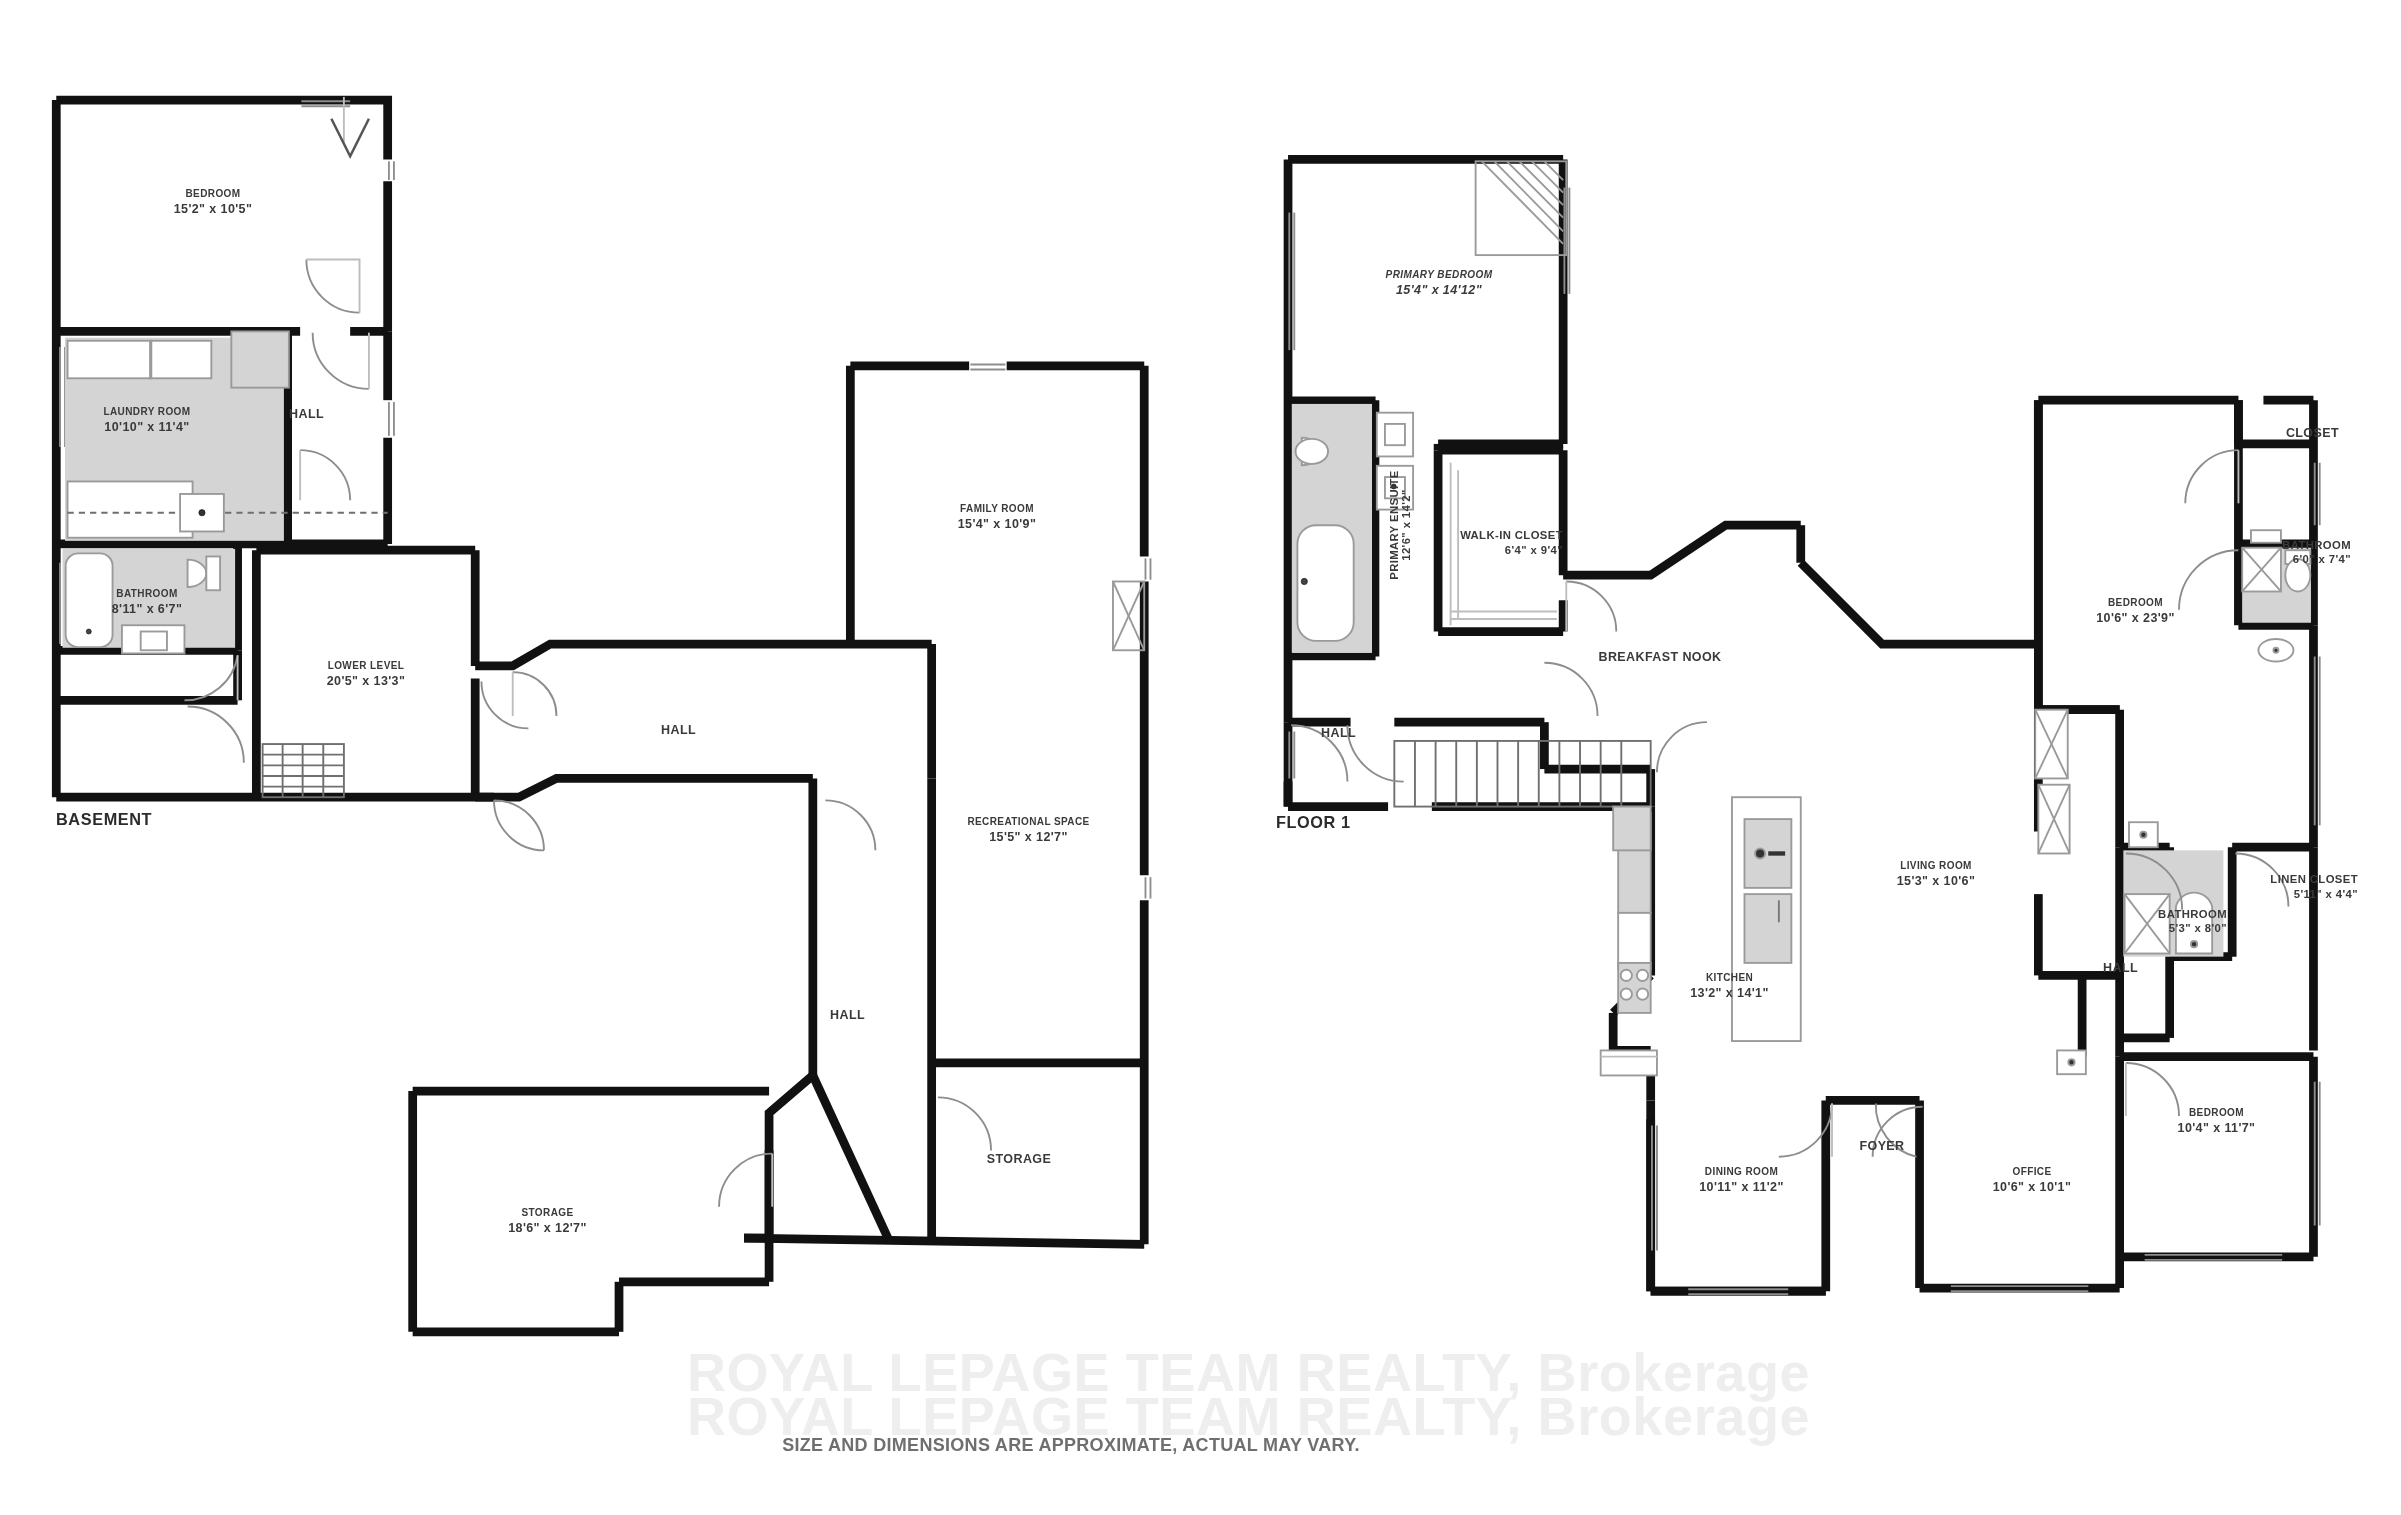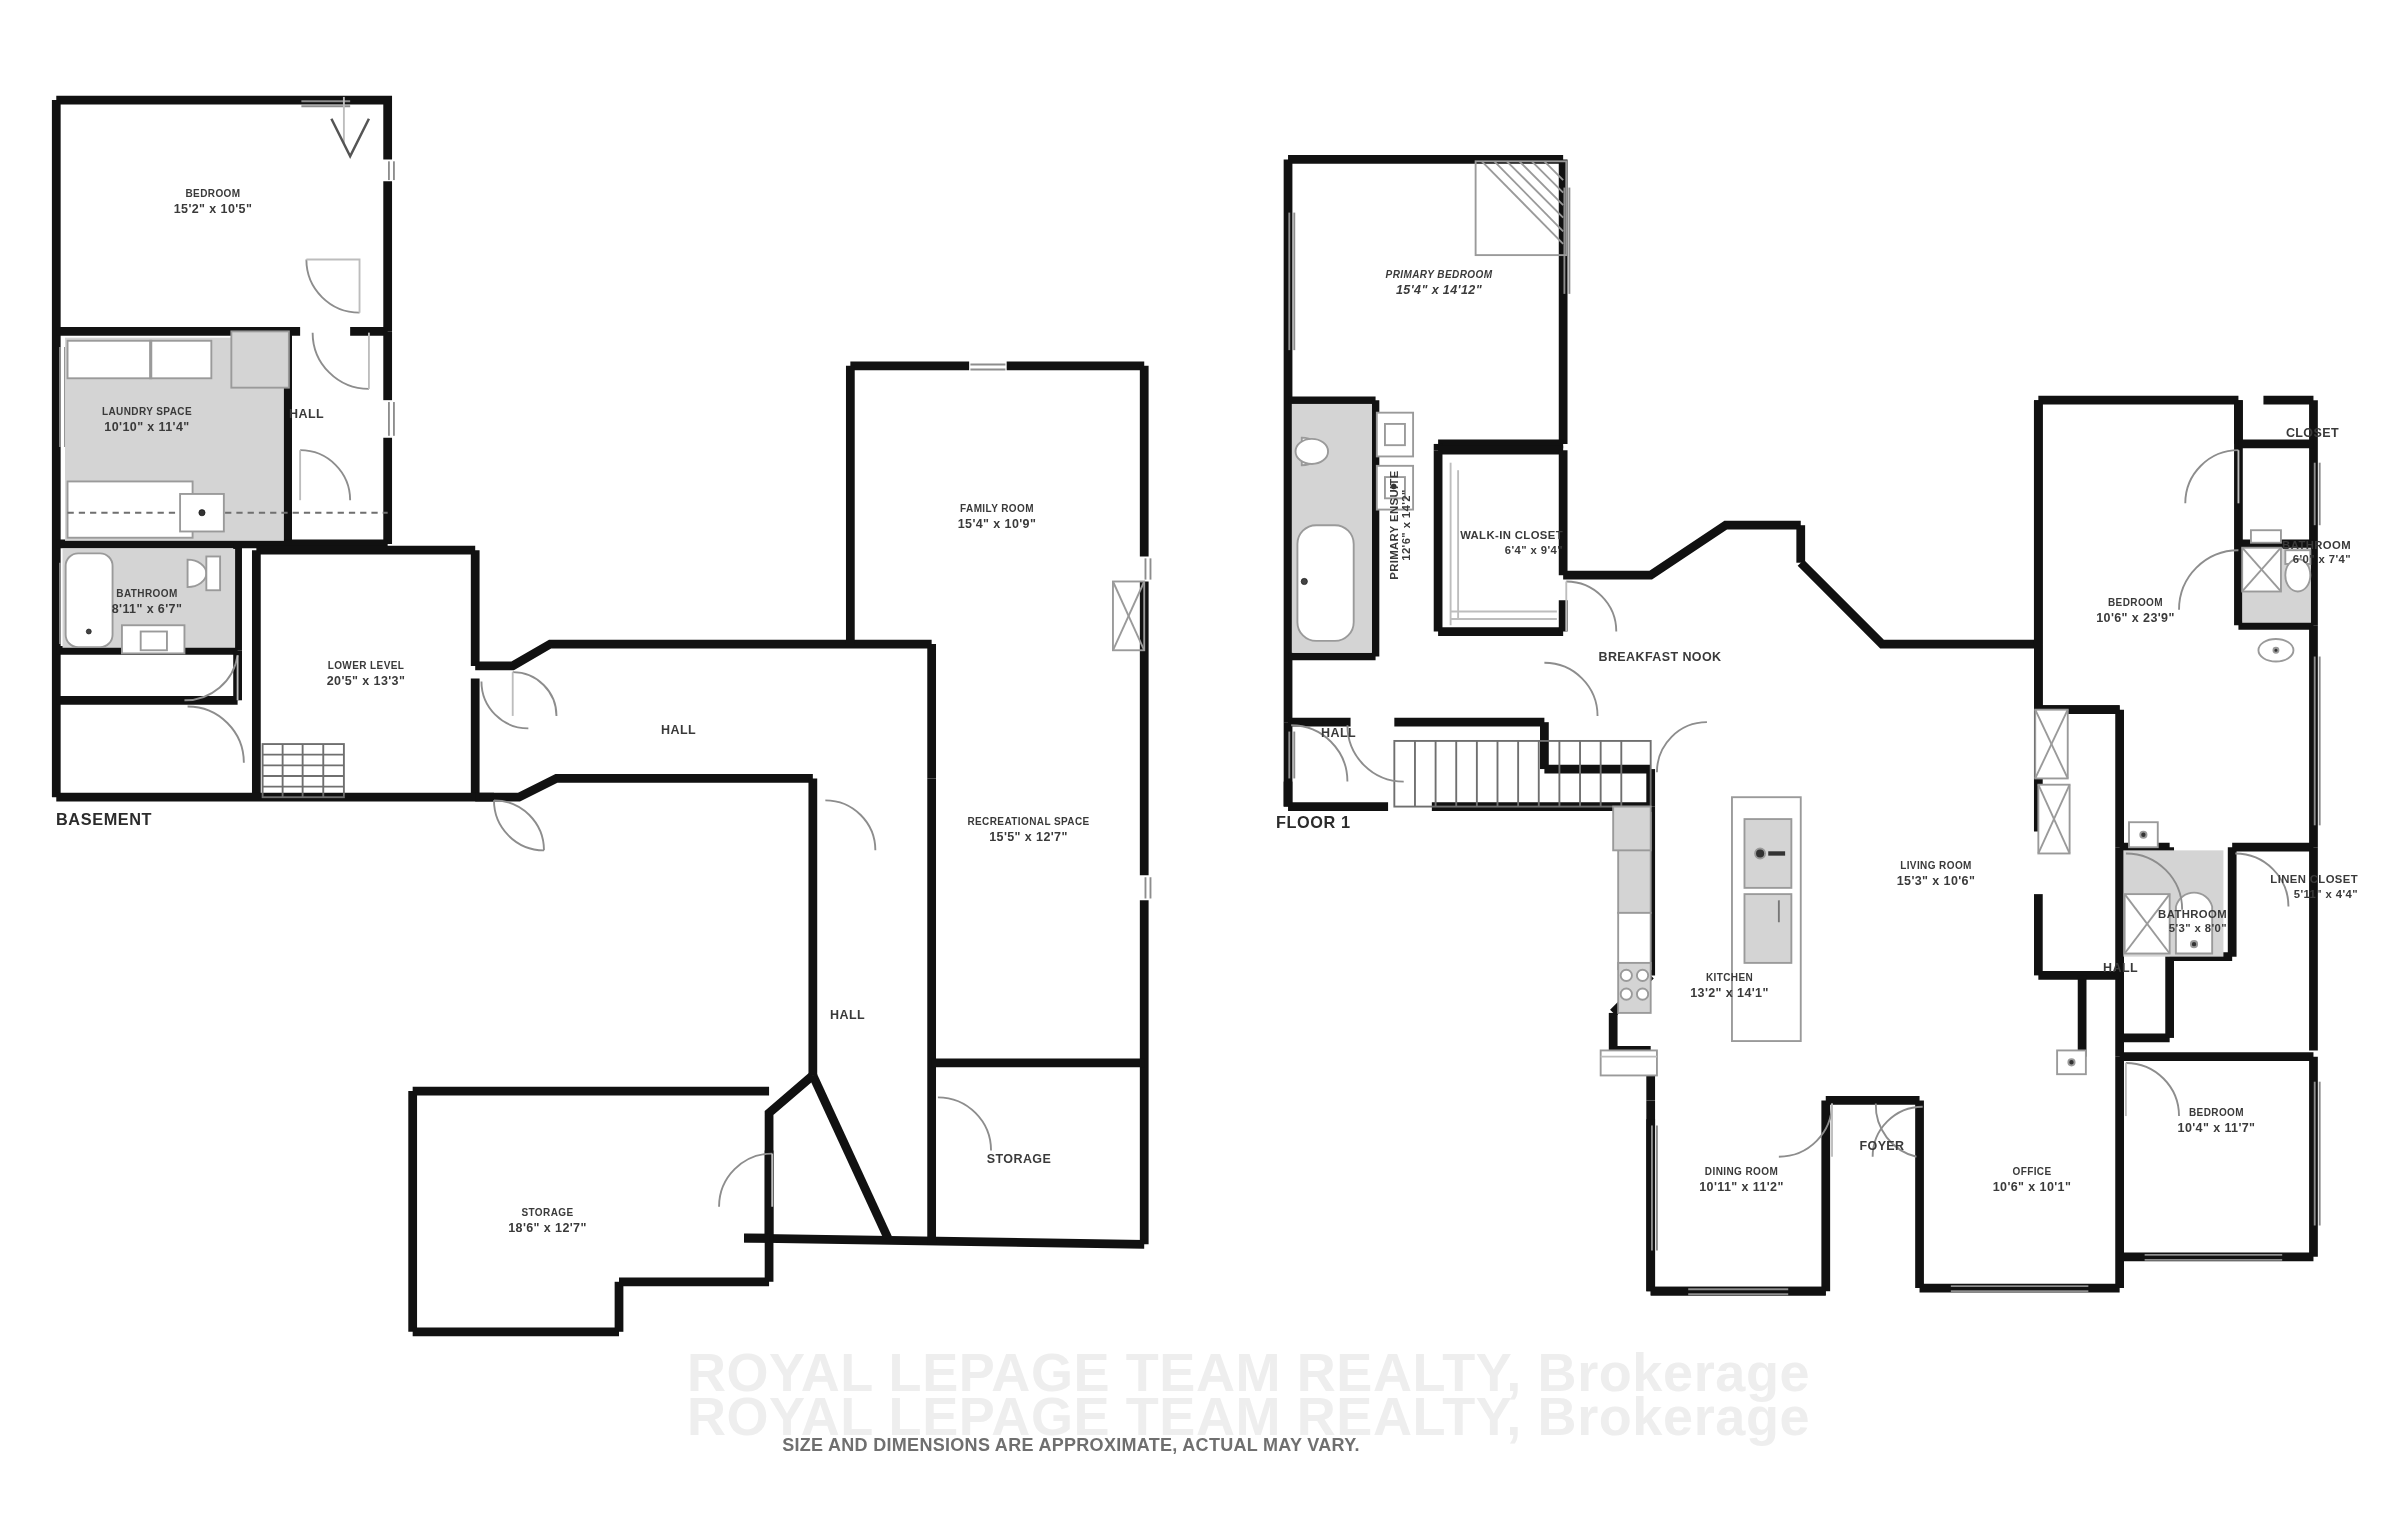--- a/index.html
+++ b/index.html
@@ -451,21 +451,21 @@
 
   <div class="floorlabel" style="left:56px;top:810px;">BASEMENT</div>
   <div class="floorlabel" style="left:1276px;top:813px;">FLOOR 1</div>
 
   <div class="room" style="left:141px;top:188px;width:144px;">
     <span class="nm">BEDROOM</span>
     <span class="dm">15'2" x 10'5"</span>
   </div>
 
   <div class="room" style="left:47px;top:406px;width:200px;">
-    <span class="nm">LAUNDRY SPACE</span>
+    <span class="nm">LAUNDRY ROOM</span>
     <span class="dm">10'10" x 11'4"</span>
   </div>
 
   <div class="room plain" style="left:266px;top:406px;width:81px;">
     <span class="nm">HALL</span>
   </div>
 
   <div class="room" style="left:69px;top:588px;width:156px;">
     <span class="nm">BATHROOM</span>
     <span class="dm">8'11" x 6'7"</span>

